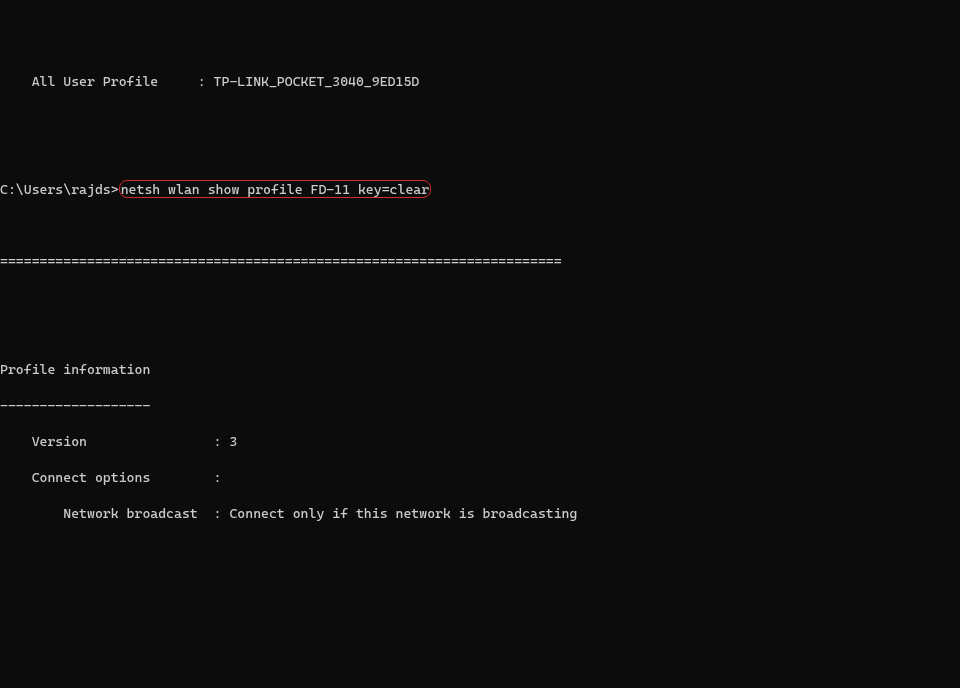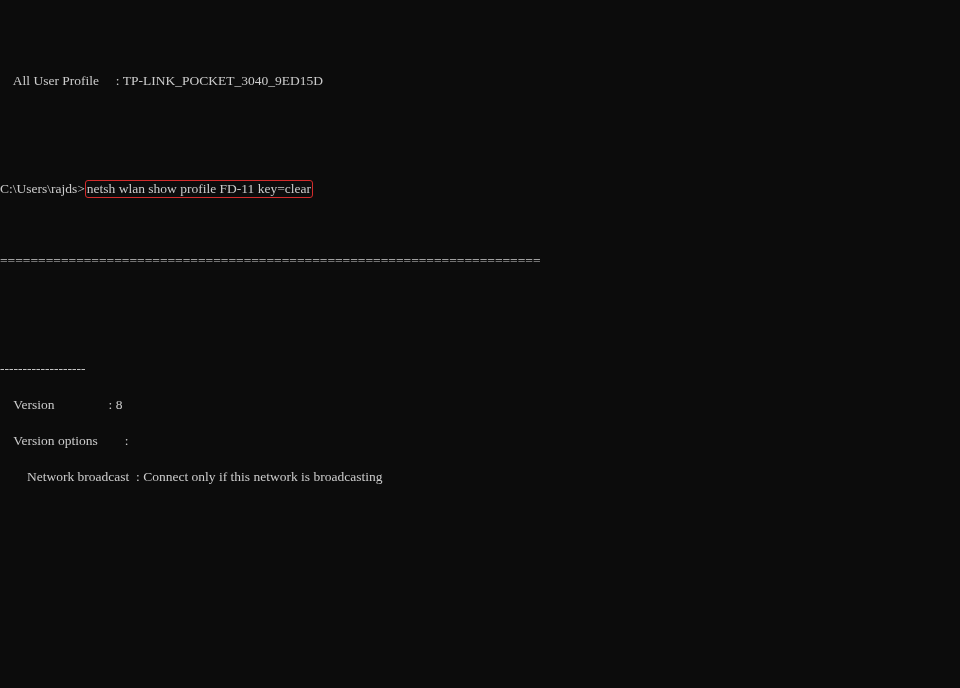--- a/index.html
+++ b/index.html
@@ -13,46 +13,46 @@
     width: 960px;
     height: 688px;
     overflow: hidden;
     white-space: pre;
   }
   .terminal {
     padding: 0;
   }
   .line {
     min-height: 18px;
-    font-family: Liberation Serif, serif;
   }
   .hi1, .hi2 {
     border: 1.5px solid #d22b2b;
-    border-radius: 3px;
+    border-radius: 8px;
     padding: 0 1px;
     display: inline-block;
     line-height: 16px;
   }
 </style>
 </head>
 <body>
 
 
 <div class="terminal">
 <div class="line"><span>    All User Profile     : </span><span>TP-LINK_POCKET_3040_9ED15D</span></div>
 <div class="line"> </div>
 <div class="line"> </div>
 <div class="line"><span>C:\Users\rajds&gt;</span><span class="hi1">netsh wlan show profile FD-11 key=clear</span></div>
 <div class="line"> </div>
 <div class="line">=======================================================================</div>
 <div class="line"> </div>
 <div class="line"> </div>
+<div class="line">Profile information</div>
 <div class="line">-------------------</div>
-<div class="line">    Version                : 8</div>
-<div class="line">    Version options        :</div>
+<div class="line">    Version                : 3</div>
+<div class="line">    Connect options        :</div>
 <div class="line">        Network broadcast  : Connect only if this network is broadcasting</div>
 
 
 
 
 
 
 
 
 

